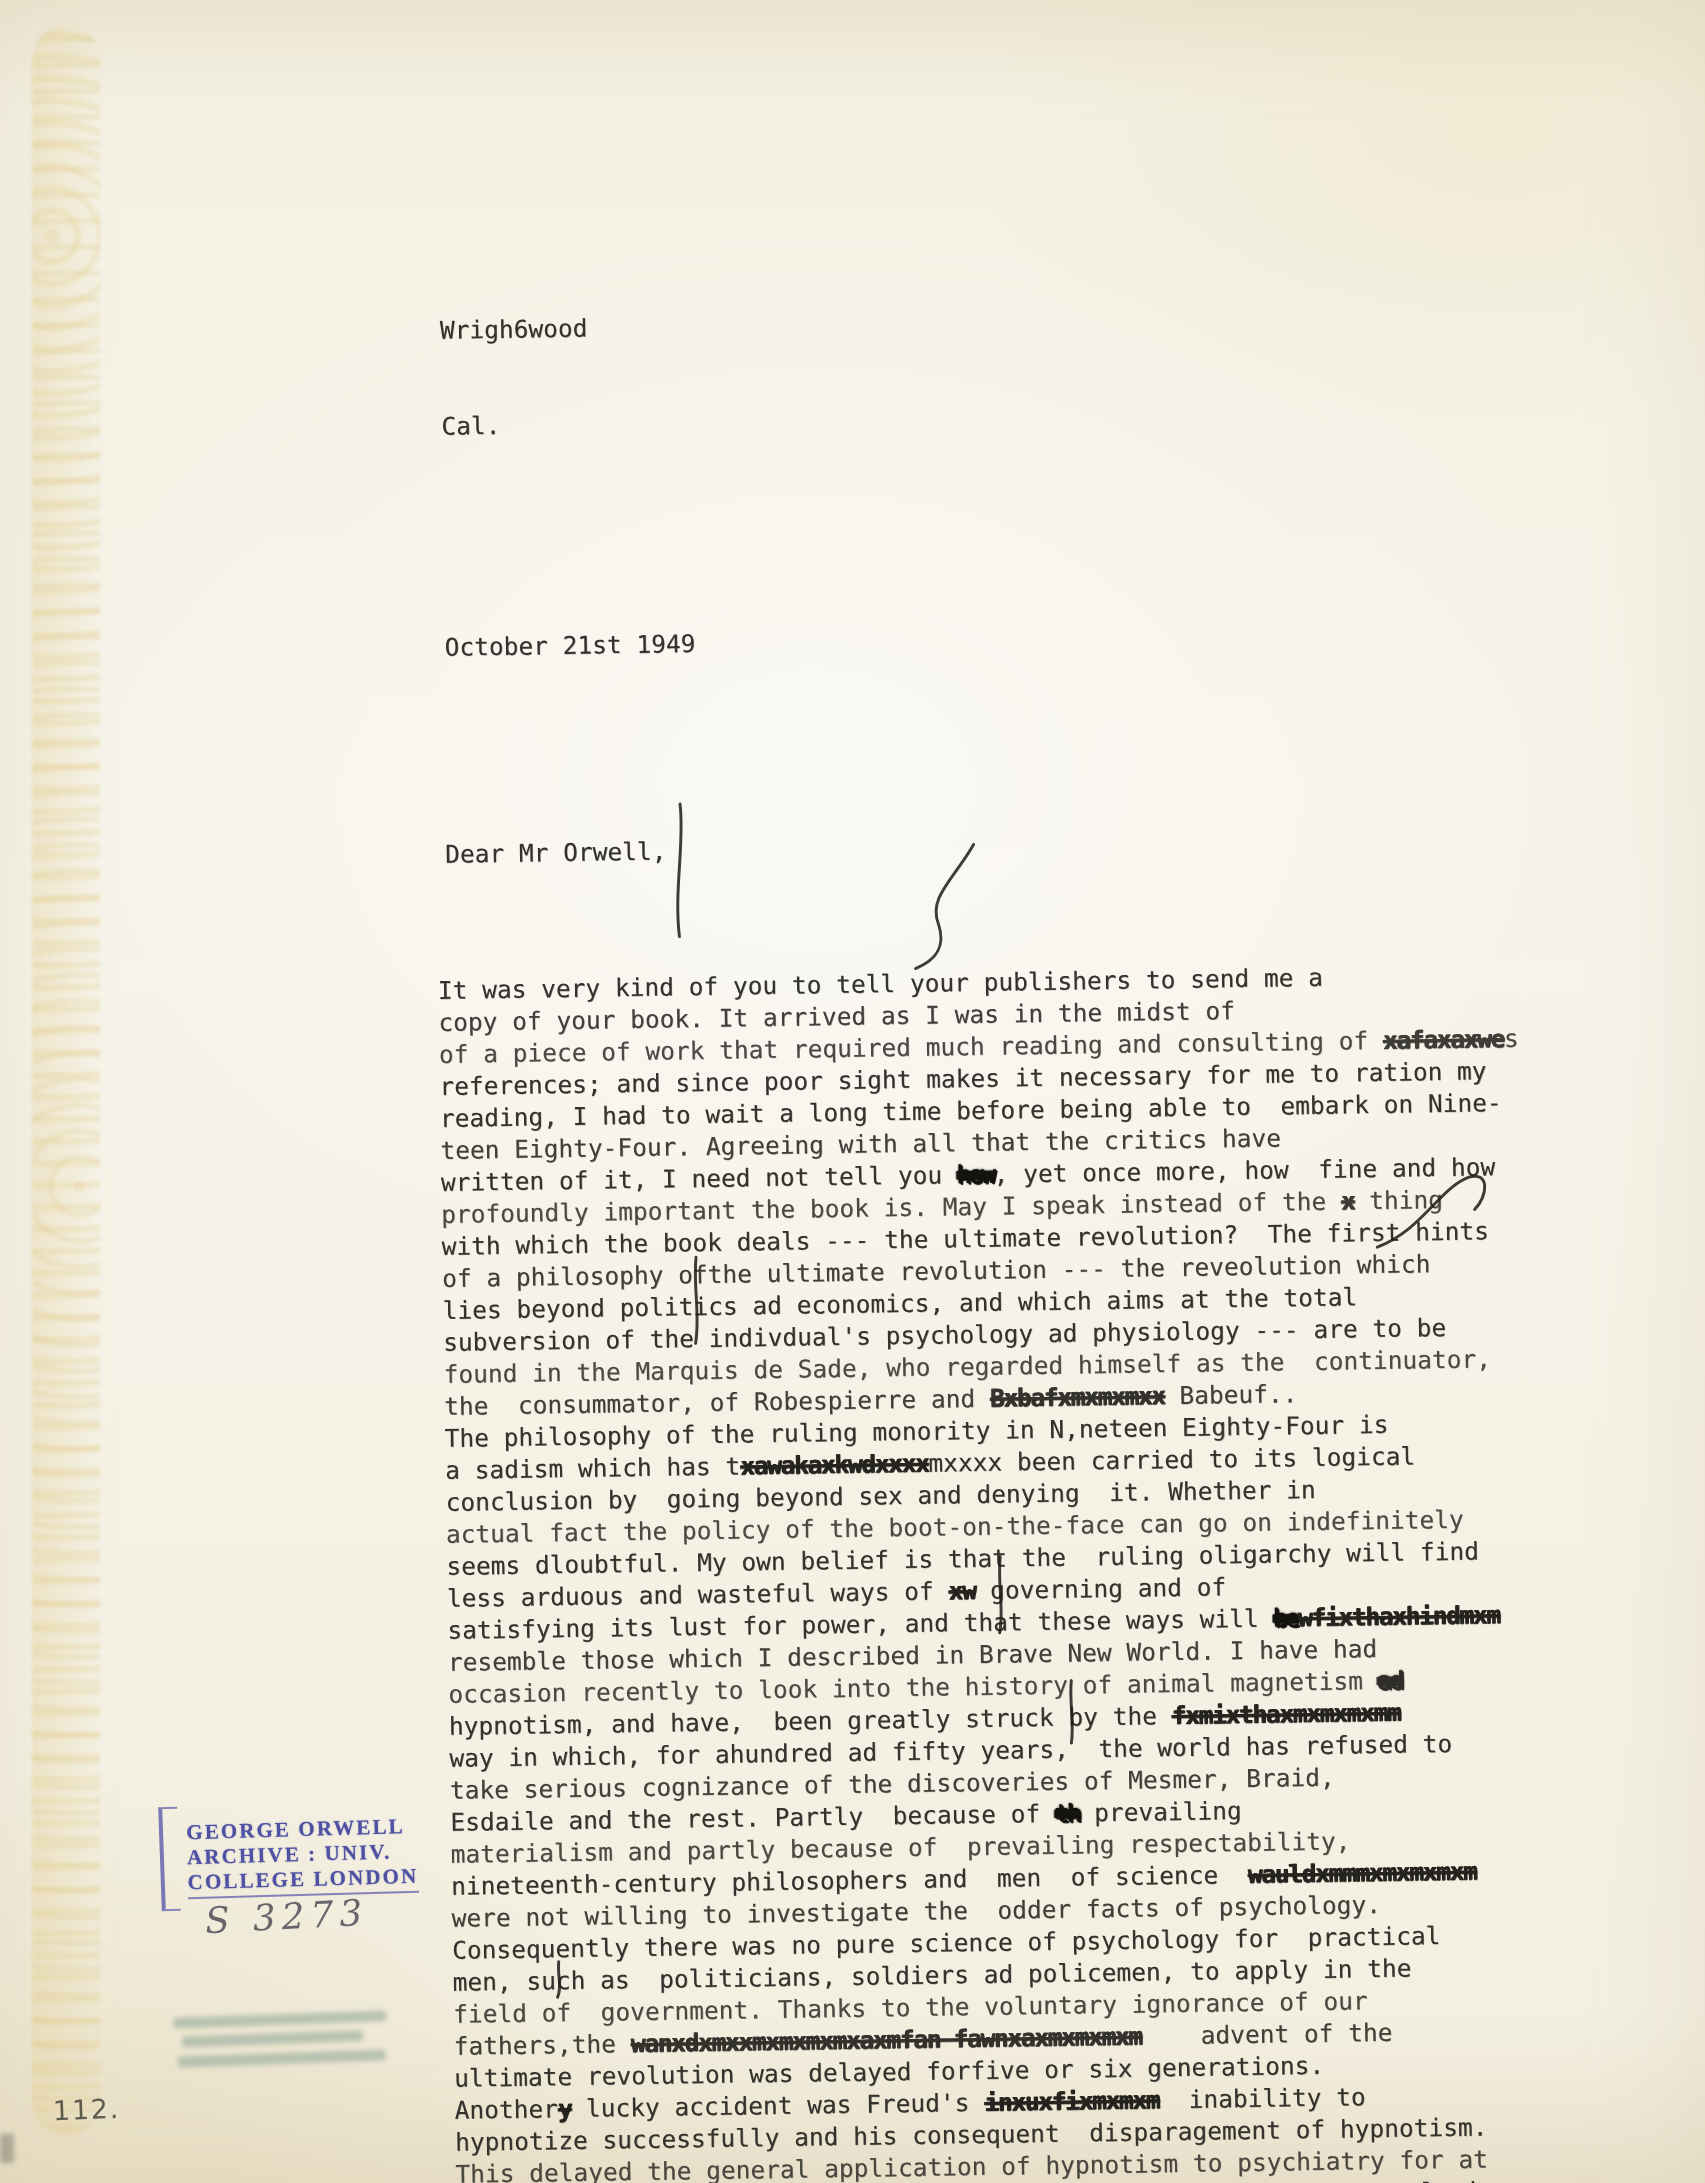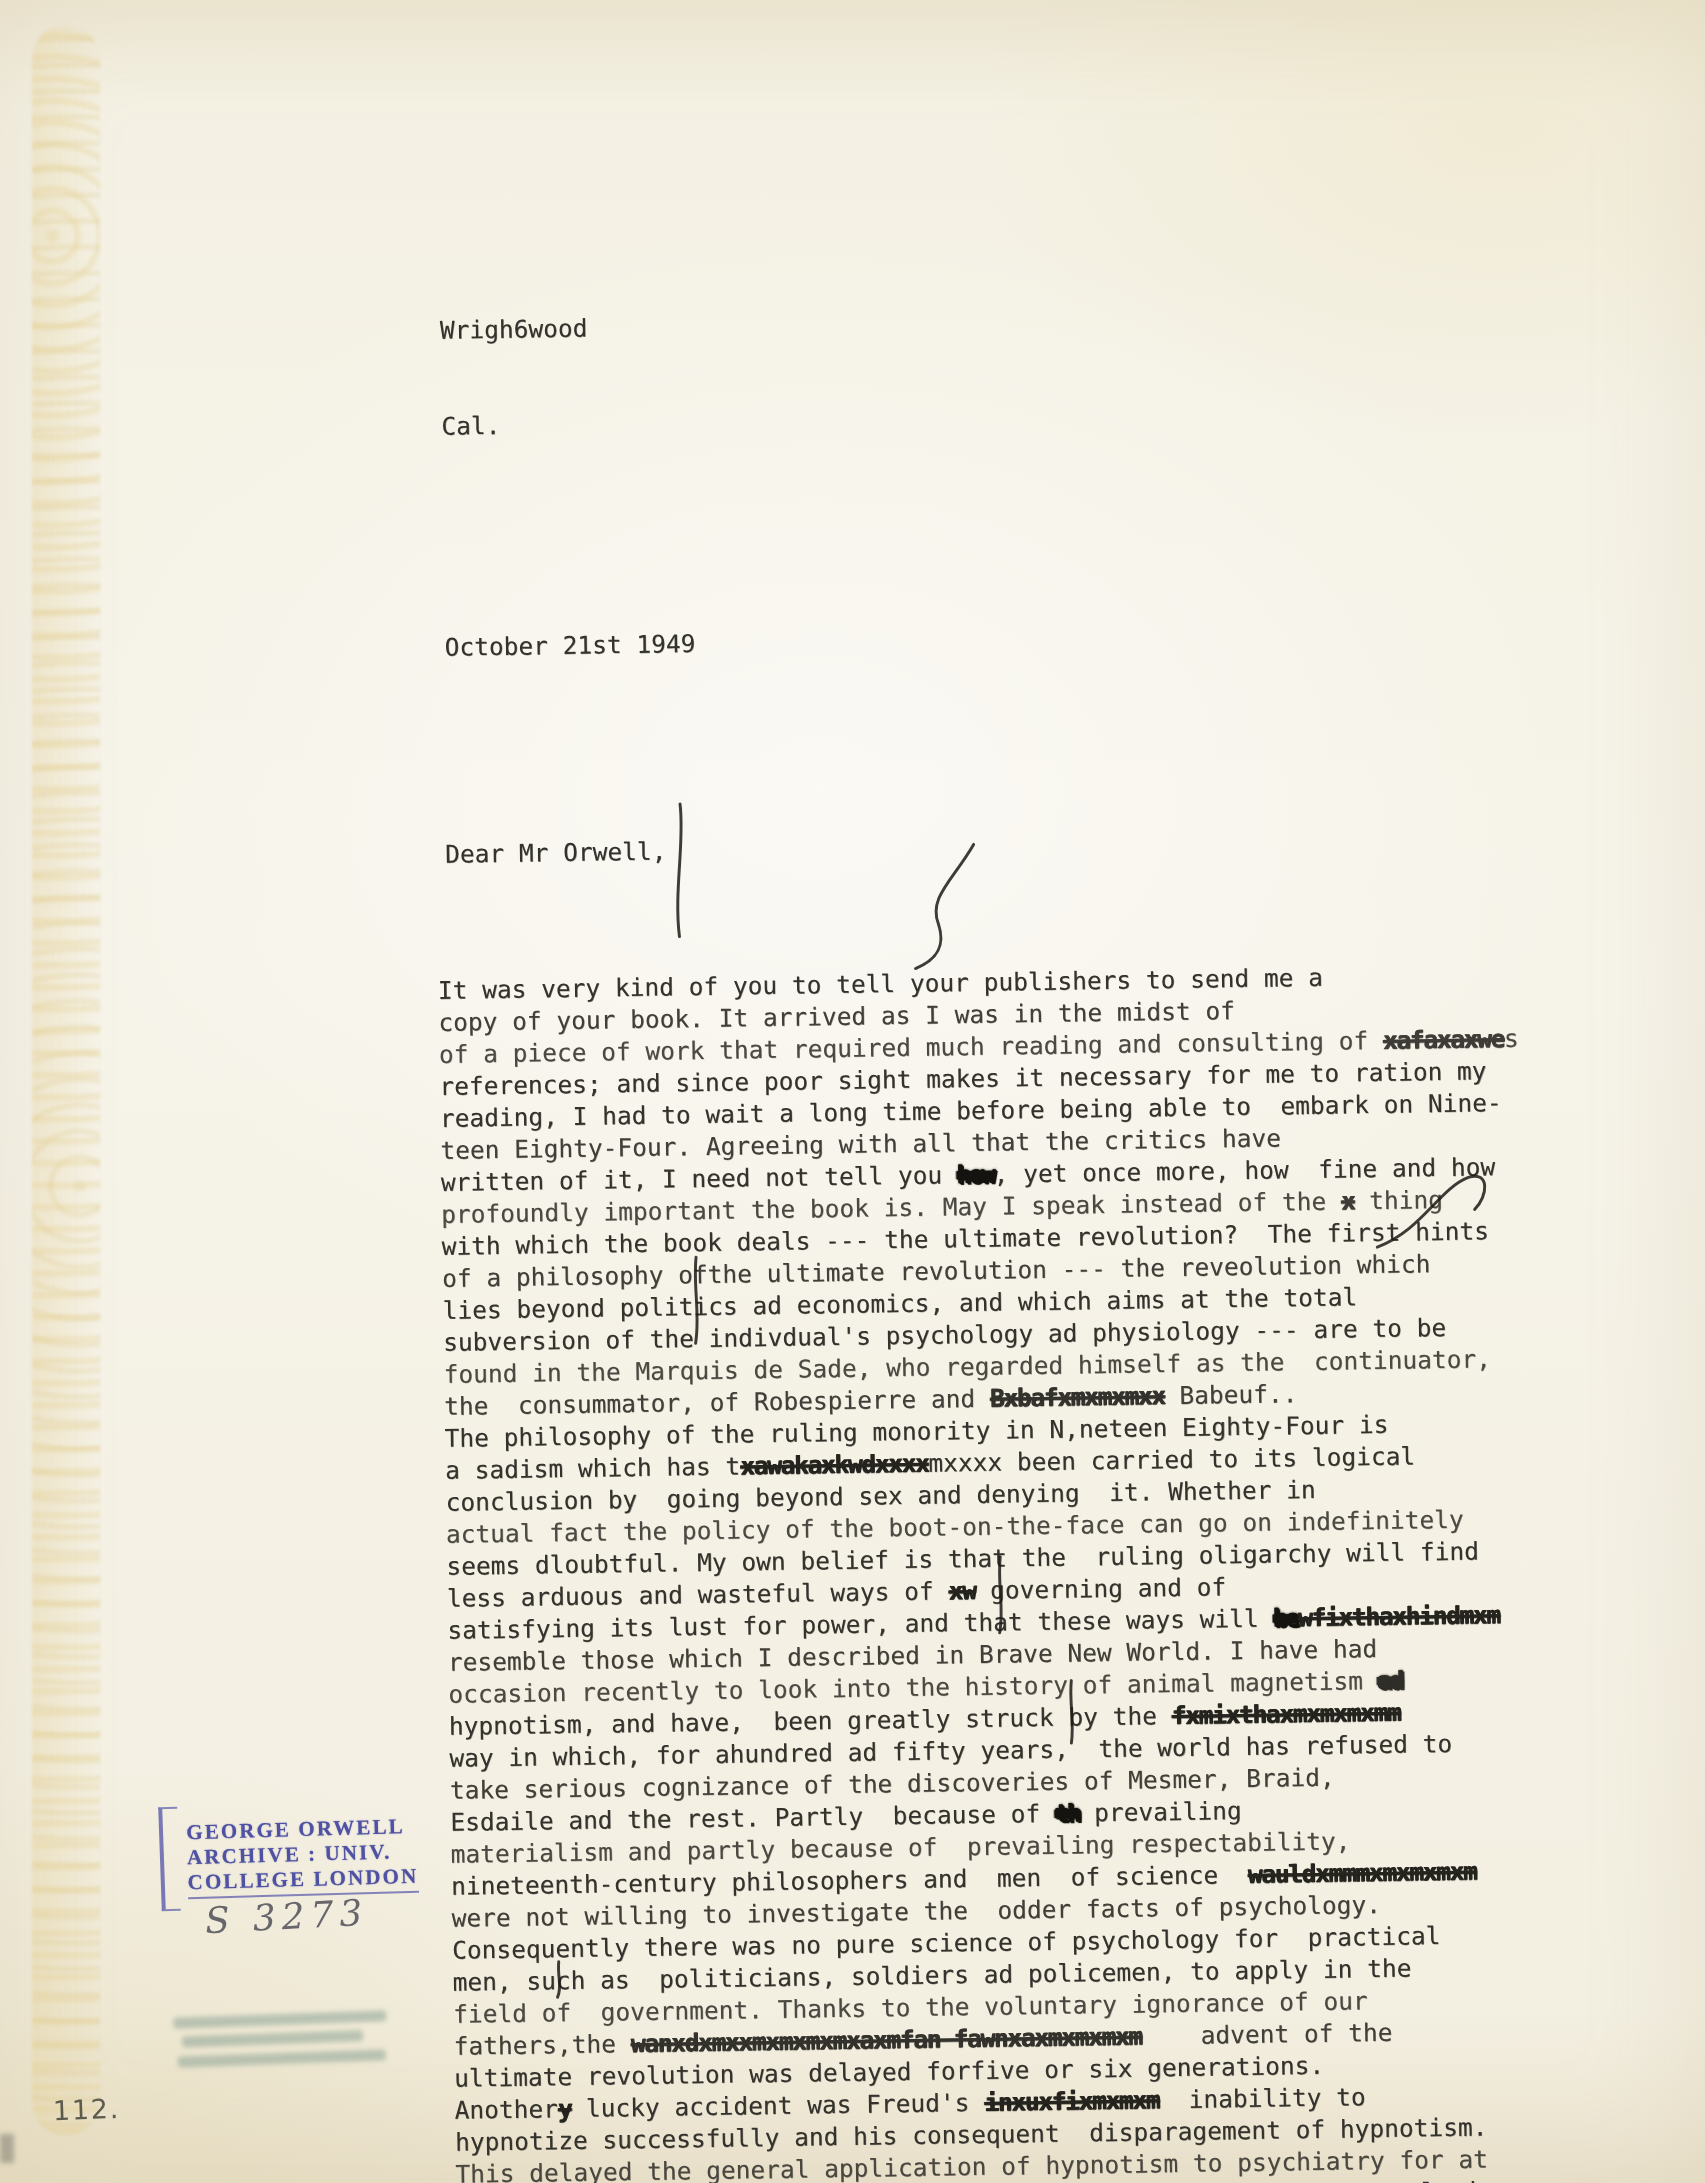--- a/index.html
+++ b/index.html
@@ -49,21 +49,21 @@
   .body .line:nth-child(4n+2){opacity:.93;}
   .body .line:nth-child(5n+3){opacity:.88;}
 
   .xout{
     font-weight:bold;letter-spacing:-1.3px;color:#26241f;
     text-decoration:line-through;
     text-decoration-thickness:3.4px;
     text-shadow:0.8px 0 0 #26241f, 0.4px 0.7px 0.8px rgba(20,18,14,.6);
   }
   .blob{
-    font-weight:bold;letter-spacing:-2.5px;color:#14130f;
+    font-weight:normal;letter-spacing:-2.5px;color:#14130f;
     text-decoration:line-through;
     text-decoration-thickness:7.6px;
     text-shadow:0 0 2.5px #14130f,0.8px 0.8px 0 #14130f,-0.8px 0 0 #14130f,1.7px 1.7px 0.8px #14130f;
   }
 
   
   .pen-overlay{position:absolute;left:0;top:0;pointer-events:none;}
 
   
   .archive-stamp{

